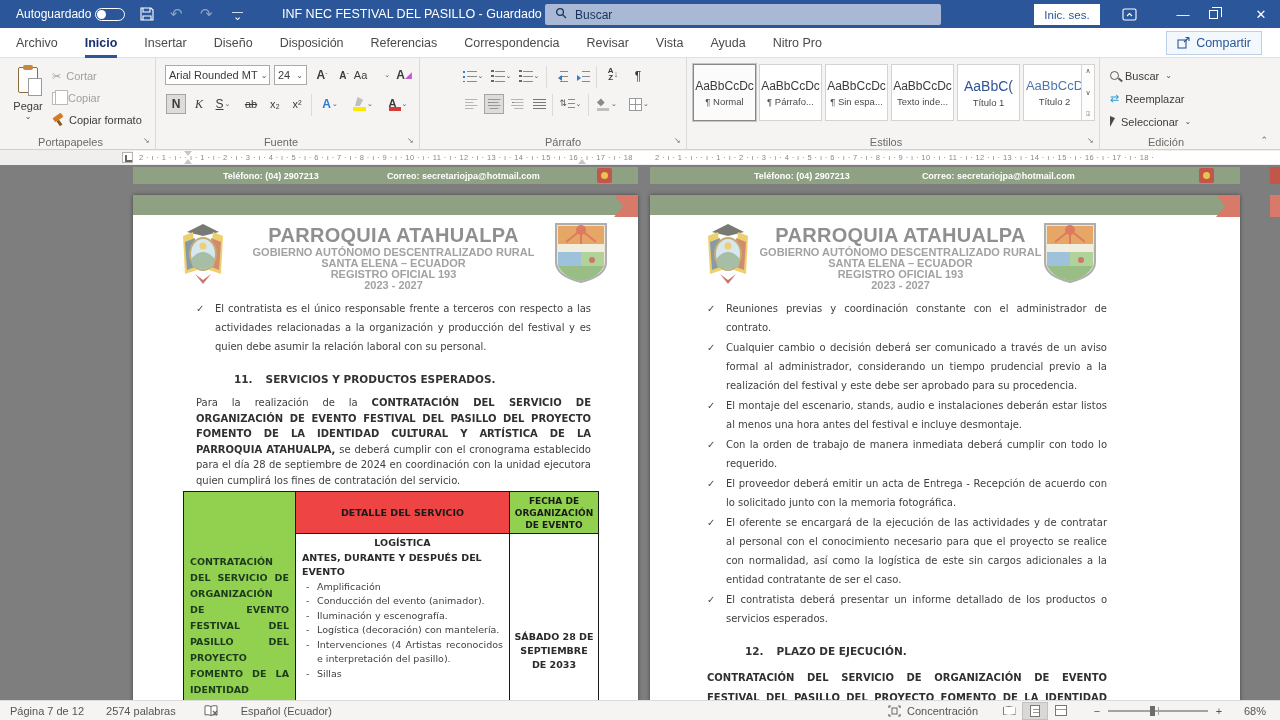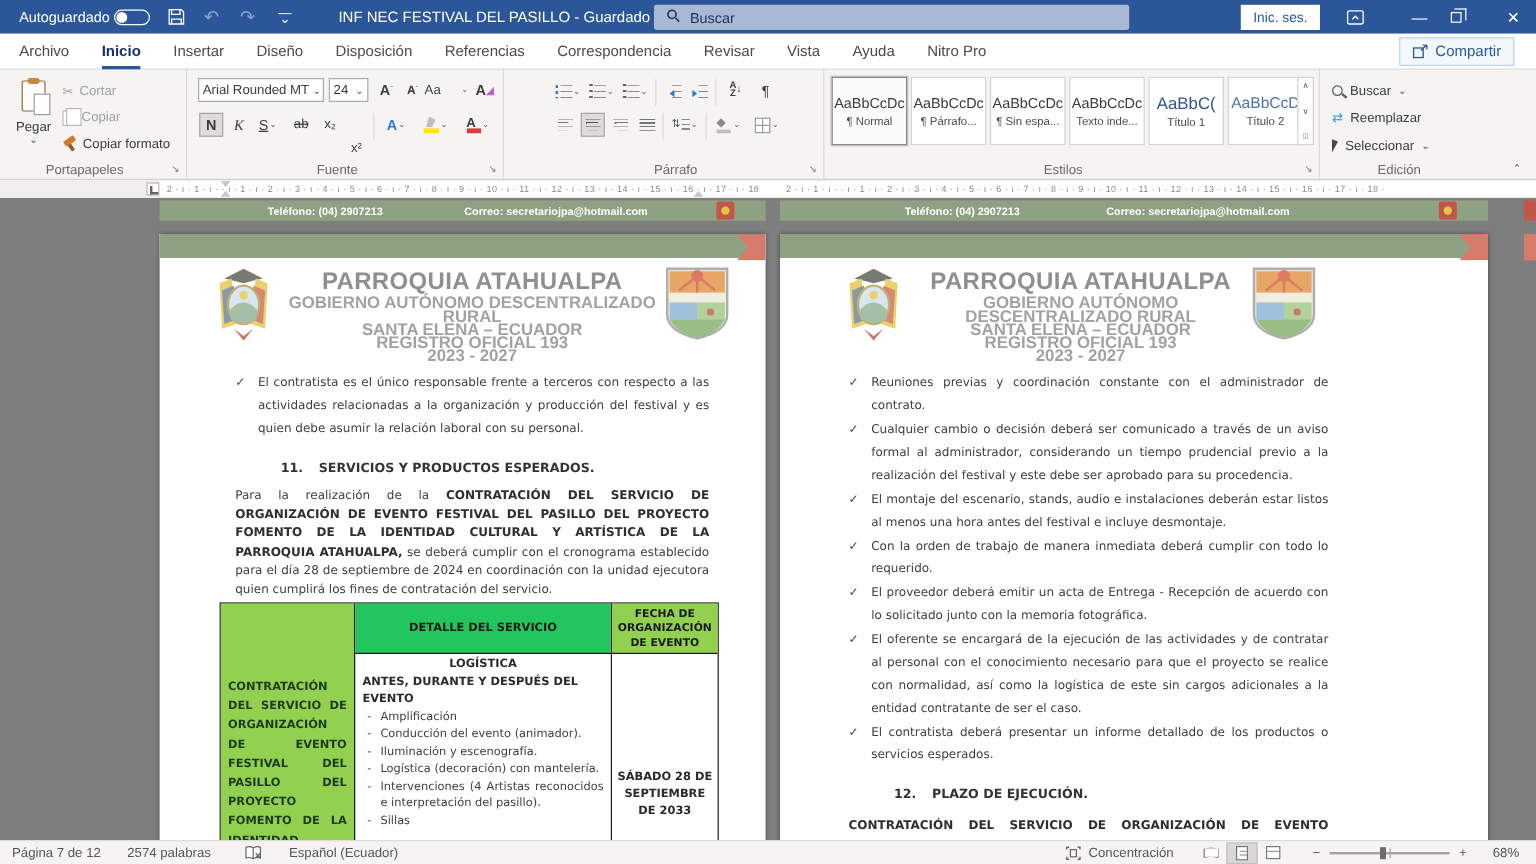--- a/index.html
+++ b/index.html
@@ -128,37 +128,37 @@
   .crest-mini::after { content:""; position:absolute; left:4px; top:4px; width:7px; height:7px; border-radius:50%; background:#e8c54a; }
   .page { position:absolute; top:30px; height:520px; background:#fff; box-shadow:0 0 4px rgba(0,0,0,.45); overflow:hidden; }
   .page.l { left:133px; width:505px; }
   .page.r { left:650px; width:590px; }
   .band { position:relative; height:20px; background:#8fa183; }
   .band .arrow { position:absolute; right:0; top:0; width:24px; height:22px; background:#d87a69; clip-path:polygon(0 0,100% 0,100% 100%,0 100%,38% 50%); }
   .phead { display:flex; align-items:flex-start; margin:7px 30px 0 40px; }
   .page.r .phead { margin:7px 143px 0 48px; }
   .phead .mid { flex:1; text-align:center; padding-top:2px; }
   .ph-title { font-size:20px; font-weight:bold; color:#8f8f8f; letter-spacing:.3px; white-space:nowrap; }
-  .ph-sub { font-size:14px; font-weight:bold; color:#a2a2a2; line-height:11px; }
+  .ph-sub { font-size:11px; font-weight:bold; color:#a2a2a2; line-height:11px; }
   .pbody { font-family:"DejaVu Sans",sans-serif; font-size:10px; color:#3f3f3f; }
   .page.l .pbody { margin:8px 47px 0 63px; }
   .page.r .pbody { margin:8px 133px 0 57px; }
   .bullet { display:flex; line-height:19px; margin-bottom:1px; }
   .bullet .chk { width:19px; color:#4a4a4a; flex:none; }
   .bullet .bt { flex:1; text-align:justify; }
   .dochead { margin:17px 0 0 38px; font-weight:bold; color:#333; display:flex; gap:13px; font-size:10.5px; }
   .docpara { margin-top:10px; line-height:15.5px; text-align:justify; }
   .docpara b { color:#303030; }
   .rpara { margin-top:11px; line-height:20px; text-align:justify; font-weight:bold; color:#303030; }
 
   
   .tbl { position:relative; left:-13px; margin-top:3px; width:416px; display:flex; border:1px solid #1a1a1a; font-family:"DejaVu Sans",sans-serif; }
   .t-c1 { width:112px; background:#92d050; border-right:1px solid #1a1a1a; padding:62px 6px 0 6px; font-weight:bold; font-size:9.5px; line-height:16px; text-align:justify; color:#1c3a1c; }
   .t-mid { width:214px; border-right:1px solid #1a1a1a; display:flex; flex-direction:column; }
-  .t-mid-h { height:42px; background:#22c55e; border-bottom:1px solid #1a1a1a; display:flex; align-items:center; justify-content:center; font-weight:bold; font-size:9.5px; color:#1a1a1a; }
+  .t-mid-h { height:42px; background:#ef4444; border-bottom:1px solid #1a1a1a; display:flex; align-items:center; justify-content:center; font-weight:bold; font-size:9.5px; color:#1a1a1a; }
   .t-mid-b { padding:2px 6px 0 6px; font-size:9.5px; line-height:14.5px; color:#3f3f3f; }
   .t-sub1 { text-align:center; font-weight:bold; color:#2a2a2a; }
   .t-sub2 { font-weight:bold; color:#2a2a2a; }
   .titem { display:flex; }
   .titem .dash { width:15px; padding-left:4px; flex:none; }
   .titem .tt { flex:1; text-align:justify; }
   .t-c3 { width:88px; display:flex; flex-direction:column; }
   .t-c3-h { height:42px; background:#92d050; border-bottom:1px solid #1a1a1a; font-weight:bold; font-size:9px; line-height:12px; text-align:center; padding-top:3px; color:#1a1a1a; }
   .t-c3-b { padding:96px 4px 0 4px; font-weight:bold; font-size:9.5px; line-height:14px; text-align:center; color:#2a2a2a; }
 
@@ -308,21 +308,21 @@
     <div class="sbtn fmt2" style="left:53px; width:26px;">
         <span class="und-s">S</span>
         <span class="c">⌄</span>
       </div>
     <div class="sbtn fmt2" style="left:83px; width:22px;">
         <span class="strike-ab">ab</span>
       </div>
     <div class="sbtn fmt2" style="left:108px; width:20px;">
         <span>x₂</span>
       </div>
-    <div class="sbtn fmt2" style="left:130px; width:20px;margin-top:20px;">
+    <div class="sbtn fmt2" style="left:130px; width:20px;">
         <span>x²</span>
       </div>
     <span class="vline" style="left:154px; top:36px;"></span>
     <div class="sbtn fmt2" style="left:160px; width:26px;">
         <span class="fx-a">A</span>
         <span class="c">⌄</span>
       </div>
     <div class="sbtn fmt2" style="left:192px; width:28px;">
         <span class="hl-ic"></span>
         <span class="c">⌄</span>

